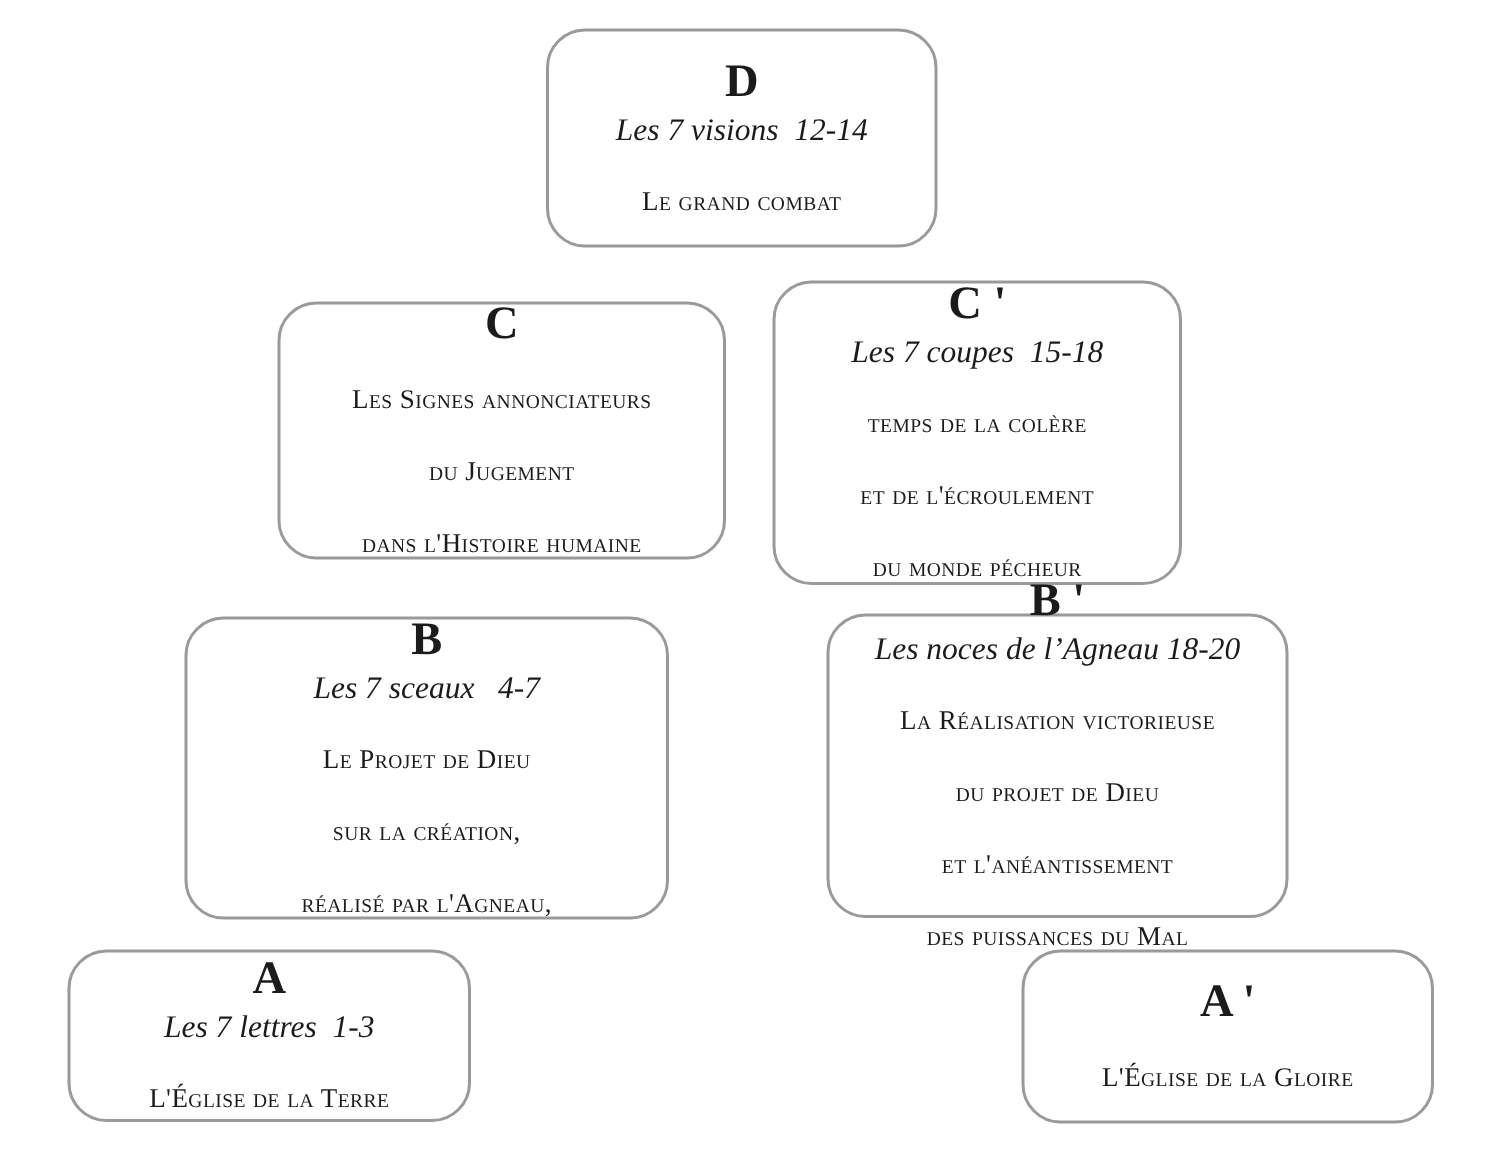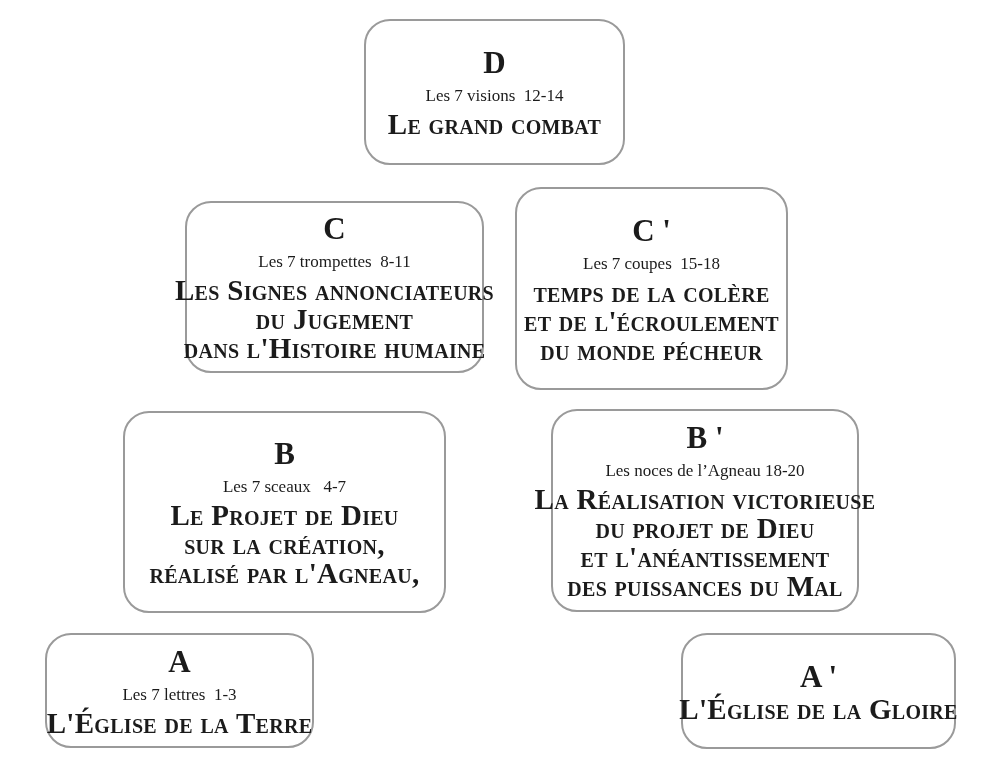--- a/index.html
+++ b/index.html
@@ -29,31 +29,33 @@
     text-align: center;
     padding: 4px 6px;
   }
   .letter {
     font-size: 31px;
     font-weight: bold;
     line-height: 36px;
     white-space: pre;
   }
   .subtitle {
-    font-size: 17px;
+    font-style: italic;
+    font-size: 21px;
     line-height: 29px;
     white-space: pre;
   }
   .caps {
     font-variant: small-caps;
-    font-weight: bold;
-    font-size: 29px;
+    font-weight: normal;
+    font-size: 18px;
     line-height: 29px;
     letter-spacing: 0.3px;
     white-space: pre;
+    margin-top: 19px;
   }
   
   #box-d       { left: 364px; top: 19px;  width: 261px; height: 146px; }
   #box-c       { left: 185px; top: 201px; width: 299px; height: 172px; }
   #box-c-prime { left: 515px; top: 187px; width: 273px; height: 203px; }
   #box-b       { left: 123px; top: 411px; width: 323px; height: 202px; }
   #box-b-prime { left: 551px; top: 409px; width: 308px; height: 203px; }
   #box-a       { left: 45px;  top: 633px; width: 269px; height: 115px; }
   #box-a-prime { left: 681px; top: 633px; width: 275px; height: 116px; }
 </style>
@@ -63,21 +65,20 @@
 <div id="canvas">
 
   <div class="box" id="box-d">
     <div class="letter">D</div>
     <div class="subtitle">Les 7 visions  12-14</div>
     <div class="caps">Le grand combat</div>
   </div>
 
   <div class="box" id="box-c">
     <div class="letter">C</div>
-    <div class="subtitle">Les 7 trompettes  8-11</div>
     <div class="caps">Les Signes annonciateurs</div>
     <div class="caps">du Jugement</div>
     <div class="caps">dans l'Histoire humaine</div>
   </div>
 
   <div class="box" id="box-c-prime">
     <div class="letter">C '</div>
     <div class="subtitle">Les 7 coupes  15-18</div>
     <div class="caps">temps de la colère</div>
     <div class="caps">et de l'écroulement</div>

